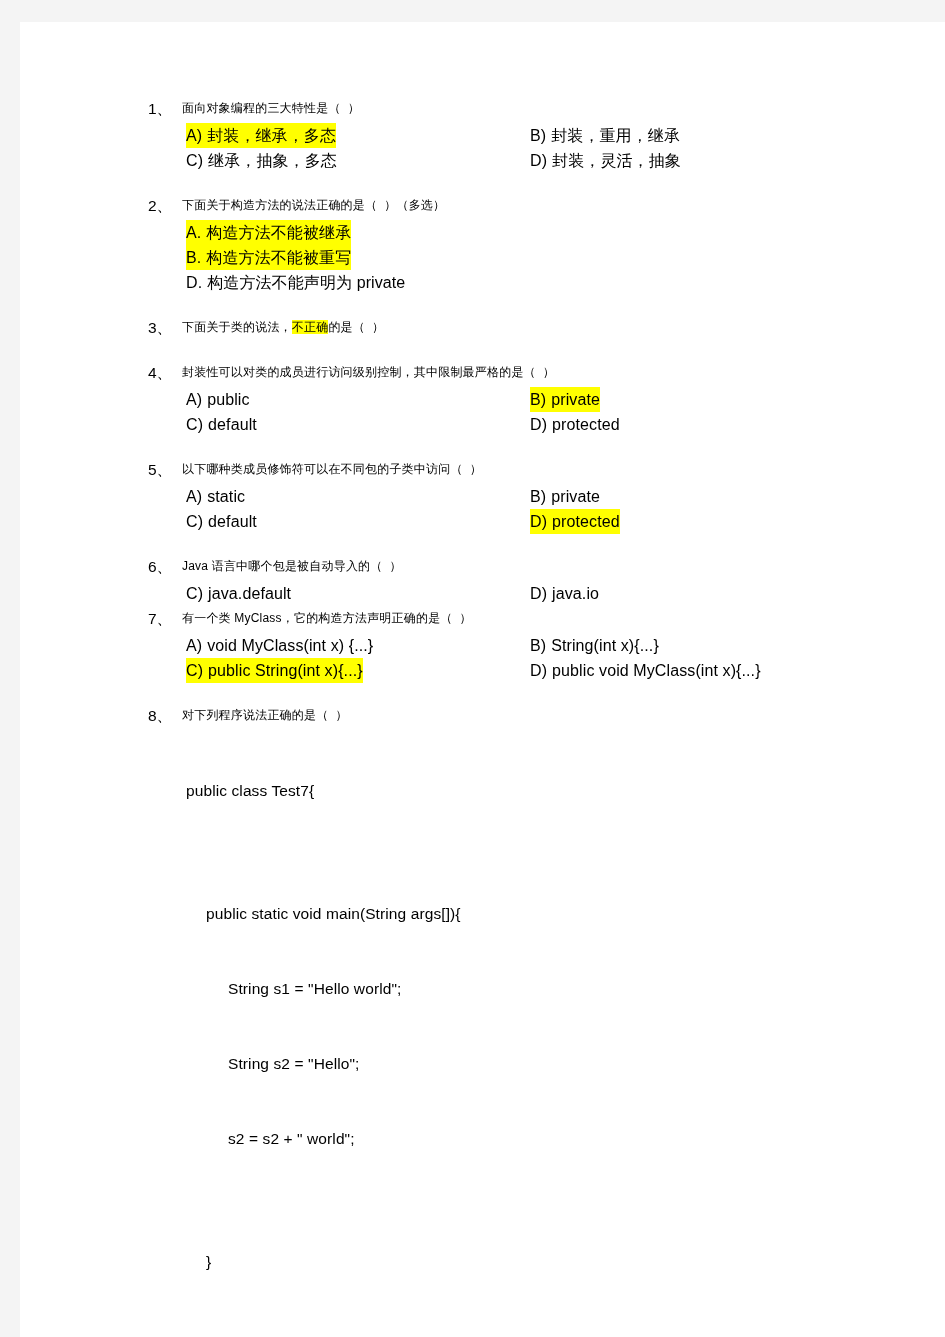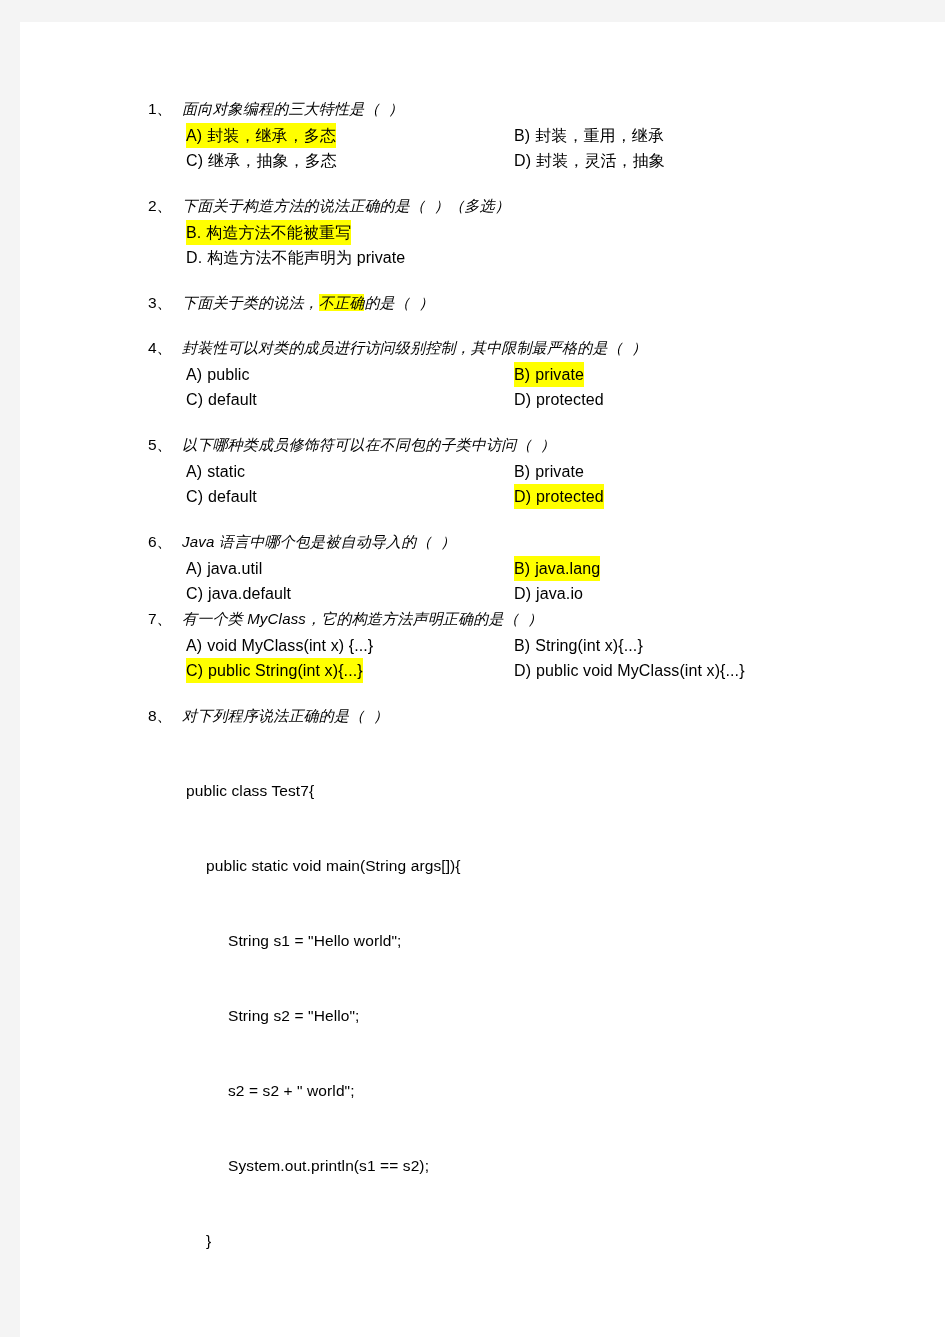--- a/index.html
+++ b/index.html
@@ -43,23 +43,22 @@
     color: #000;
     white-space: pre-wrap;
   }
   .q-num {
     flex: 0 0 auto;
     width: 34px;
     font-size: 15.5px;
   }
   .q-text {
     flex: 1 1 auto;
-    font-size: 15px;
+    font-size: 12px;
     letter-spacing: 0.2px;
-    font-style: italic;
   }
 
   
   .opts {
     margin-top: 2px;
     padding-left: 38px;
   }
   .opt-row {
     position: relative;
     height: 25px;
@@ -67,21 +66,21 @@
     font-size: 15.5px;
   }
   .opt {
     position: absolute;
     top: 0;
     white-space: nowrap;
     font-size: 16px;
     letter-spacing: 0.1px;
   }
   .opt.col-a { left: 0; }
-  .opt.col-b { left: 328px; }
+  .opt.col-b { left: 344px; }
 
   
   .opts.stacked .opt-row { height: 25px; }
   .opts.stacked .opt { position: static; display: inline-block; }
 
   .opt-letter { margin-right: 5px; }
 
   .hl {
     background: #ffff00;
   }
@@ -89,21 +88,21 @@
   
   .code {
     padding-left: 38px;
     font-size: 15.5px;
     line-height: 25px;
     white-space: pre;
     letter-spacing: 0.1px;
   }
   .code-line { height: 25px; }
   .ind1 { padding-left: 0px; }
-  .ind2 { padding-left: 20px; }
+  .ind2 { padding-left: 20px; margin-top: 48px; }
   .ind3 { padding-left: 42px; }
 </style>
 </head>
 <body>
 
 <div class="page">
   <div class="content">
 
     <div class="q">
       <div class="q-stem">
@@ -122,20 +121,23 @@
       </div>
     </div>
 
     <div class="q">
       <div class="q-stem">
         <span class="q-num">2、</span>
         <span class="q-text">下面关于构造方法的说法正确的是（  ）（多选）</span>
       </div>
       <div class="opts stacked">
         <div class="opt-row">
+          <span class="opt hl"><span class="opt-letter">A.</span><span>构造方法不能被继承</span></span>
+        </div>
+        <div class="opt-row">
           <span class="opt hl"><span class="opt-letter">B.</span><span>构造方法不能被重写</span></span>
         </div>
         <div class="opt-row">
           <span class="opt"><span class="opt-letter">D.</span><span>构造方法不能声明为 private</span></span>
         </div>
       </div>
     </div>
 
     <div class="q">
       <div class="q-stem">
@@ -177,24 +179,20 @@
         </div>
       </div>
     </div>
 
     <div class="q tight">
       <div class="q-stem">
         <span class="q-num">6、</span>
         <span class="q-text">Java 语言中哪个包是被自动导入的（  ）</span>
       </div>
       <div class="opts">
-        <div class="opt-row">
-          <span class="opt col-a"><span class="opt-letter">A)</span><span>java.util</span></span>
-          <span class="opt col-b hl"><span class="opt-letter">B)</span><span>java.lang</span></span>
-        </div>
         <div class="opt-row">
           <span class="opt col-a"><span class="opt-letter">C)</span><span>java.default</span></span>
           <span class="opt col-b"><span class="opt-letter">D)</span><span>java.io</span></span>
         </div>
       </div>
     </div>
 
     <div class="q">
       <div class="q-stem">
         <span class="q-num">7、</span>
@@ -216,21 +214,20 @@
       <div class="q-stem">
         <span class="q-num">8、</span>
         <span class="q-text">对下列程序说法正确的是（  ）</span>
       </div>
       <div class="code">
         <div class="code-line ind1">public class Test7{</div>
         <div class="code-line ind2">public static void main(String args[]){</div>
         <div class="code-line ind3">String s1 = "Hello world";</div>
         <div class="code-line ind3">String s2 = "Hello";</div>
         <div class="code-line ind3">s2 = s2 + " world";</div>
-        <div class="code-line ind3">System.out.println(s1 == s2);</div>
         <div class="code-line ind2">}</div>
         
       </div>
 
     </div>
 
   </div>
 </div>
 
 </body></html>

